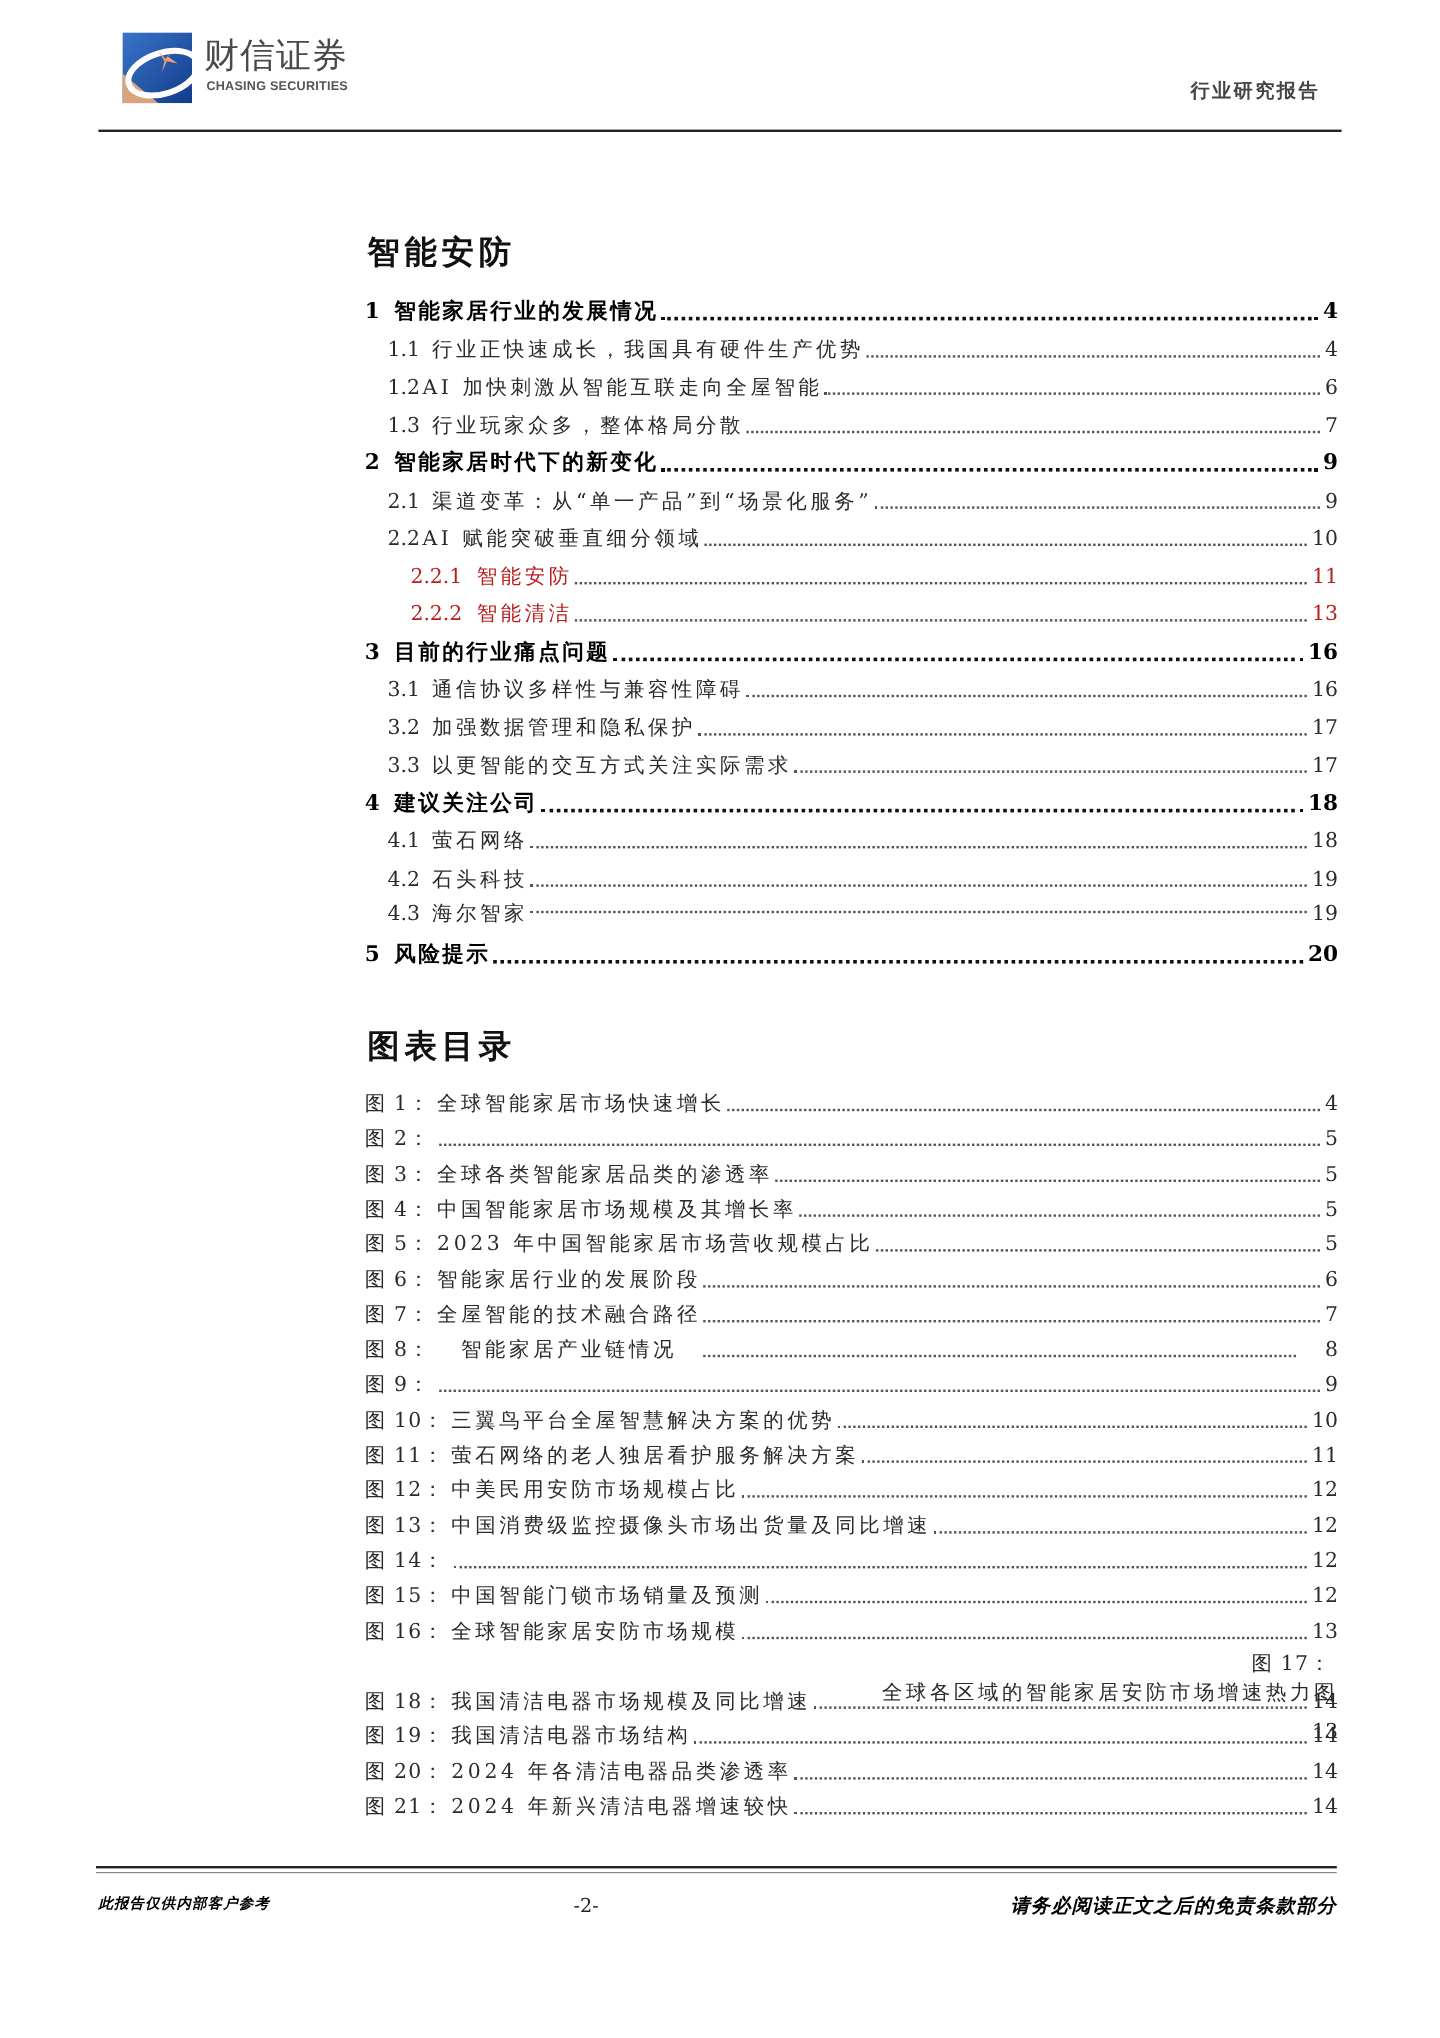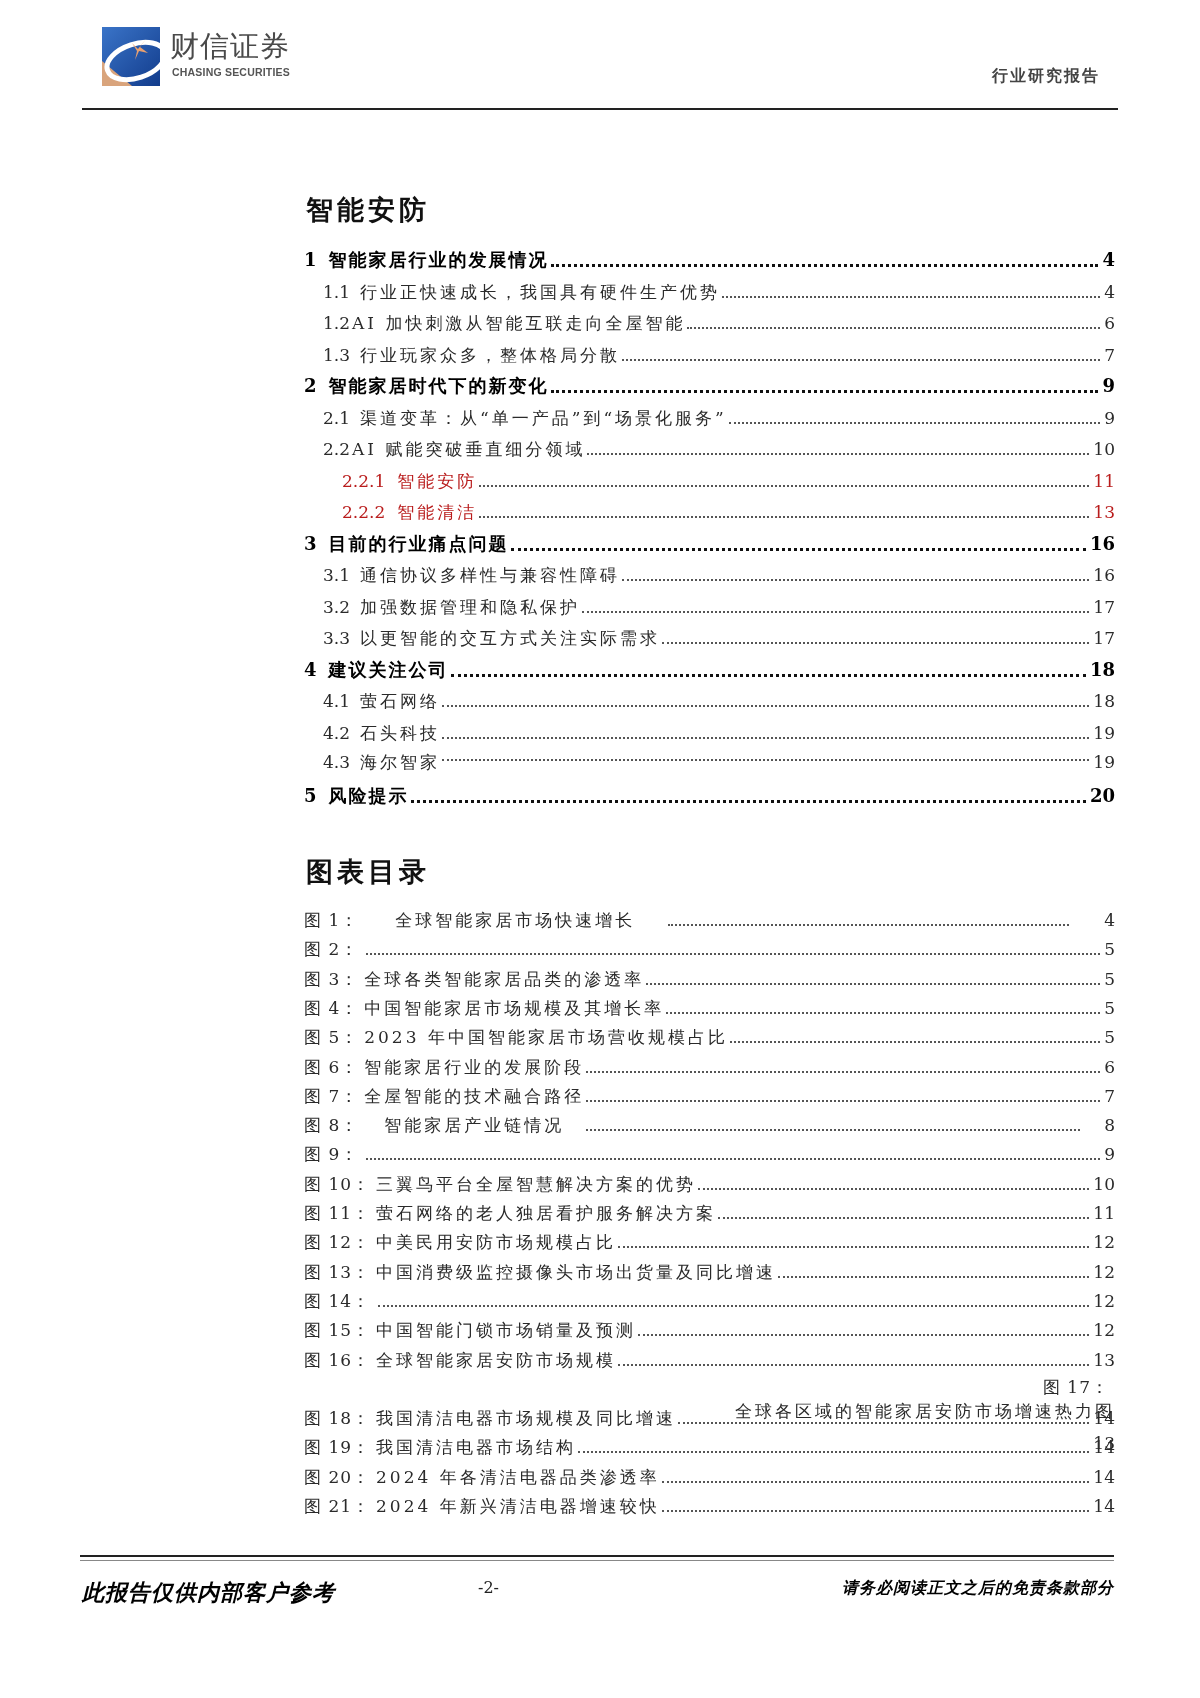--- a/index.html
+++ b/index.html
@@ -34,21 +34,21 @@
   .row.l2 { padding-left: 19px; color: #2a2a2a; }
   .row.l2 .num { margin-right: 10px; }
   .row.l2.tight .num { margin-right: 2px; }
   .row.l3 { padding-left: 38px; color: #b91c1c; }
   .row.l3 .num { margin-right: 12px; }
   .row.fig { color: #2a2a2a; }
   .row.fig .num { margin-right: 6px; letter-spacing: 1px; }
 
   
   .footer-rule { left: 80px; top: 1555px; width: 1034px; height: 3px; border-top: 2px solid #222; border-bottom: 1px solid #888; }
-  .footer-left { left: 82px; top: 1578px; font-size: 22px; font-weight: bold; font-style: italic; color: #000; letter-spacing: 1px; white-space: nowrap; }
+  .footer-left { left: 82px; top: 1578px; font-size: 12px; font-weight: bold; font-style: italic; color: #000; letter-spacing: 1px; white-space: nowrap; }
   .footer-center { left: 478px; top: 1578px; font-size: 16px; color: #222; white-space: nowrap; }
   .footer-right { right: 86px; top: 1578px; font-size: 16px; font-weight: bold; font-style: italic; color: #000; letter-spacing: 1px; white-space: nowrap; }
 </style>
 </head>
 <body>
 
 <div class="abs logo-mark">
   <svg width="58" height="59" viewBox="0 0 58 59">
     <defs>
       <linearGradient id="lg" x1="0" y1="0" x2="1" y2="1">
@@ -174,21 +174,21 @@
     <div class="row l1" style="top: 535.5px;">
       <span class="num">5</span>
       <span class="label">风险提示</span>
       <span class="dots"></span>
       <span class="pg">20</span>
     </div>
   </div>
 
 <div class="abs sec-title" style="top:854px;">图表目录</div>
 <div class="abs toc" style="top:904px; height:660px;" id="fig-list">
-    <div class="row fig" style="top: 0px; gap: 31px;">
+    <div class="row fig" style="top: 0px;">
       <span class="num">图 1：</span>
       <span class="label">全球智能家居市场快速增长</span>
       <span class="dots"></span>
       <span class="pg">4</span>
     </div>
     <div class="row fig" style="top: 29.3px;">
       <span class="num">图 2：</span>
       <span class="dots"></span>
       <span class="pg">5</span>
     </div>

